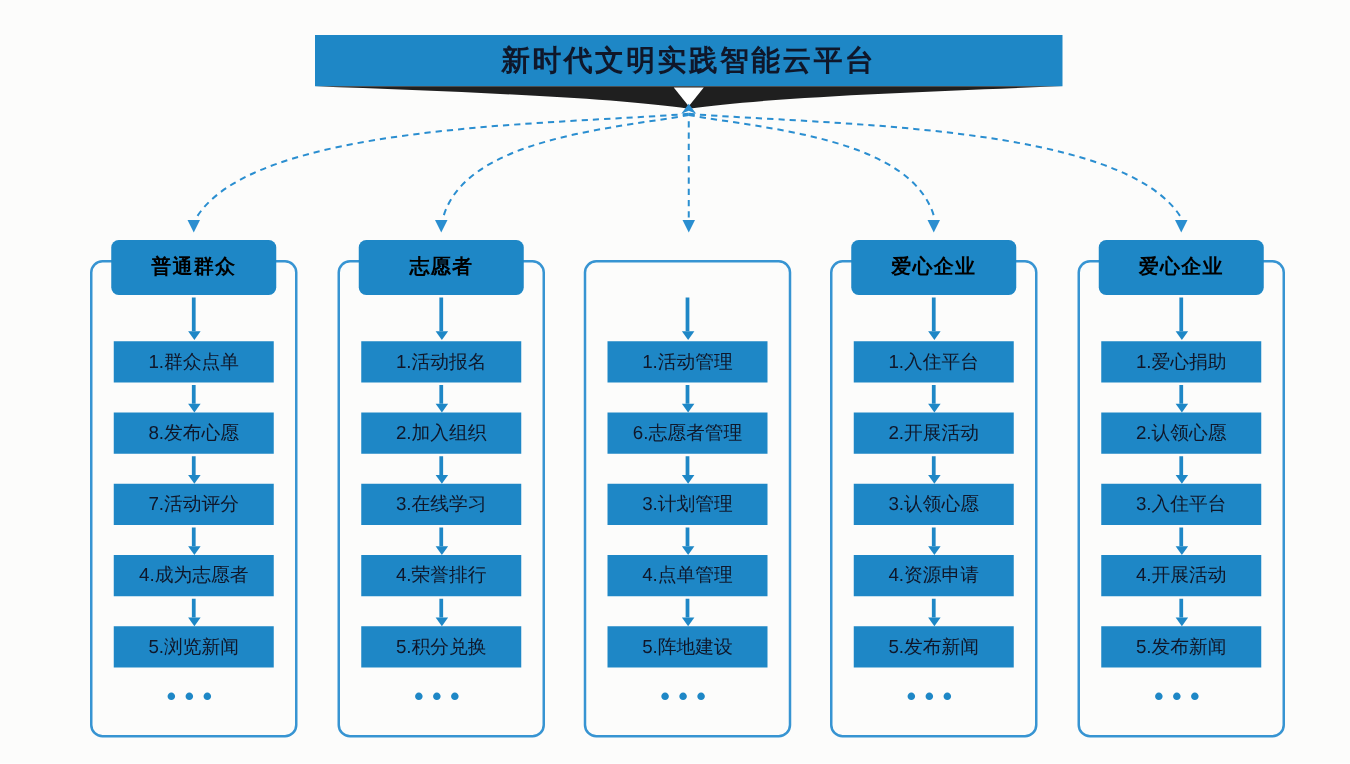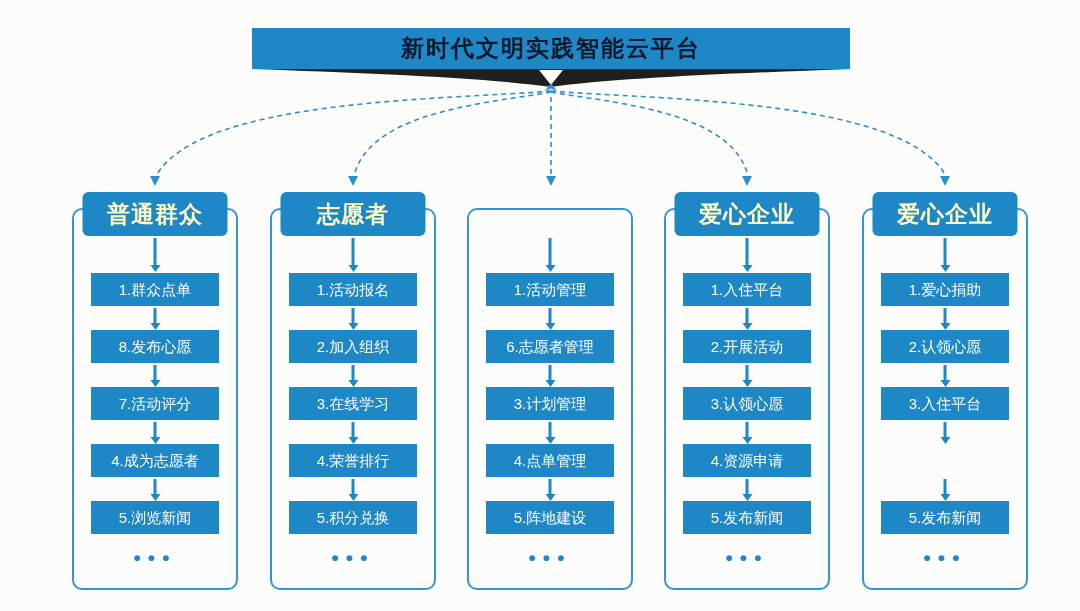--- a/index.html
+++ b/index.html
@@ -20,28 +20,28 @@
   
   .col { position:absolute; top:192px; width:166px; height:400px; }
   .c1{left:72px} .c2{left:270px} .c3{left:467px} .c4{left:664px} .c5{left:862px}
   .col-frame {
     position:absolute; left:0; top:16px; width:100%; height:382px;
     border:2px solid #3794d2; border-radius:10px; box-sizing:border-box;
     background:transparent;
   }
   .hdr {
     position:absolute; top:0; left:50%; transform:translateX(-50%);
-    width:145px; height:44px; background:#1e87c6; border-radius:6px;
-    color:#fef9c3; font-weight:bold; font-size:23px; text-align:center;
+    width:132px; height:44px; background:#1e87c6; border-radius:6px;
+    color:#000000; font-weight:bold; font-size:16px; text-align:center;
     line-height:44px; letter-spacing:1px;
   }
   .step {
     position:absolute; left:50%; transform:translateX(-50%);
     width:128px; height:33px; background:#1e87c6;
-    color:#ffffff; font-size:15px; text-align:center; line-height:33px;
+    color:#0f172a; font-size:15px; text-align:center; line-height:33px;
   }
   .s1{top:81px} .s2{top:138px} .s3{top:195px} .s4{top:252px} .s5{top:309px}
   .arr {
     position:absolute; left:50%; transform:translateX(-50%);
     width:3px; background:#1e87c6;
   }
   .arr::after {
     content:""; position:absolute; left:50%; transform:translateX(-50%);
     bottom:-7px; width:0; height:0;
     border-left:5px solid transparent; border-right:5px solid transparent;
@@ -155,18 +155,19 @@
   <div class="col c5">
     <div class="col-frame"></div>
     <div class="hdr">爱心企业</div>
     <div class="arr a0"></div>
     <div class="step s1">1.爱心捐助</div>
     <div class="arr a1"></div>
     <div class="step s2">2.认领心愿</div>
     <div class="arr a2"></div>
     <div class="step s3">3.入住平台</div>
     <div class="arr a3"></div>
+    <div class="step s4">4.开展活动</div>
     <div class="arr a4"></div>
     <div class="step s5">5.发布新闻</div>
     <div class="dots">•••</div>
   </div>
 
 </div>
 
 </body></html>

